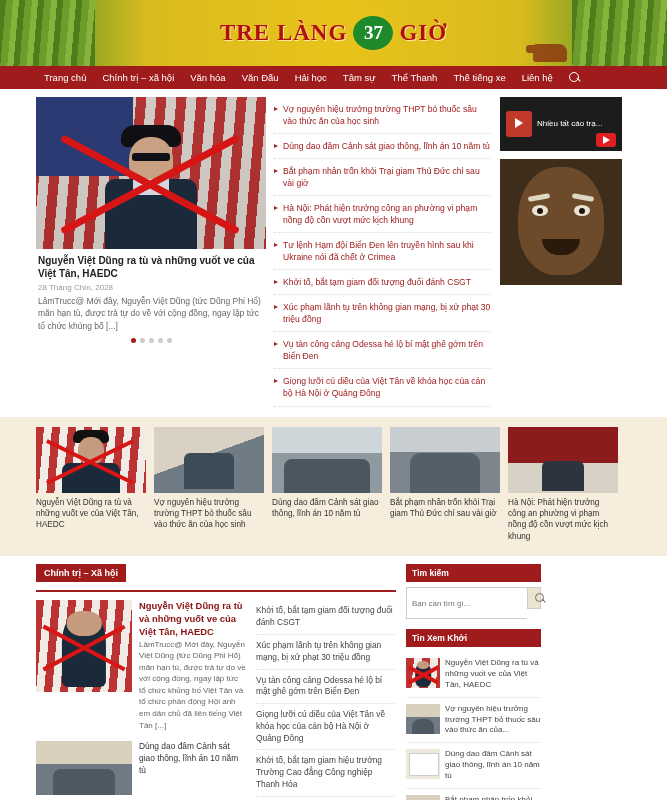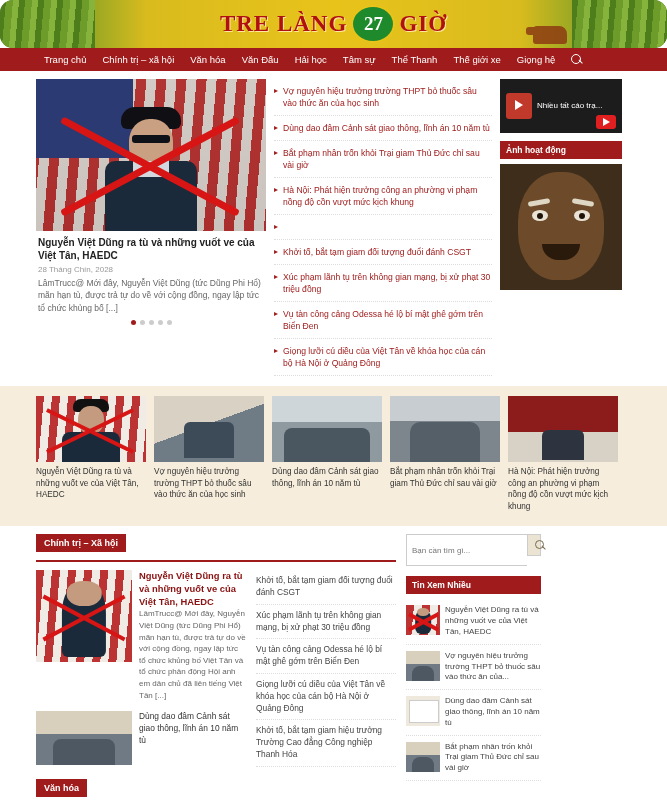--- a/index.html
+++ b/index.html
@@ -8,25 +8,24 @@
     font-family: "Liberation Sans", sans-serif;
     background: #ffffff;
     overflow: hidden;
     font-size: 10px;
     color: #333;
   }
   .page { width: 667px; position: relative; }
 
   
   .banner {
-    height: 48px;
+    height: 66px;
     background: linear-gradient(90deg,#4a7a1e 0%,#6a9a28 8%,#d9bb1e 22%,#e8c31a 50%,#d9bb1e 78%,#6a9a28 92%,#4a7a1e 100%);
     position: relative;
     overflow: hidden;
-    border-radius: 13px;
   }
   .banner .bamboo-l, .banner .bamboo-r {
     position: absolute; top: 0; bottom: 0; width: 95px;
     background: repeating-linear-gradient(95deg,#4e7d1c 0 6px,#6d9c2a 6px 13px,#86b33b 13px 19px);
   }
   .banner .bamboo-l { left: 0; }
   .banner .bamboo-r { right: 0; }
   .banner-inner {
     position: absolute; left: 0; right: 0; top: 0; bottom: 0;
     display: flex; align-items: center; justify-content: center; gap: 6px;
@@ -266,35 +265,35 @@
 <body>
 
 <div class="page">
 
   <div class="banner">
     <div class="bamboo-l"></div>
     <div class="bamboo-r"></div>
     <div class="cow"></div>
     <div class="banner-inner">
       <span class="logo-text">TRE LÀNG</span>
-      <span class="logo-24">27</span>
+      <span class="logo-24">37</span>
       <span class="logo-text">GIỜ</span>
     </div>
   </div>
 
   <div class="nav">
     <a href="#">Trang chủ</a>
     <a href="#">Chính trị – xã hội</a>
     <a href="#">Văn hóa</a>
     <a href="#">Văn Đấu</a>
     <a href="#">Hải học</a>
     <a href="#">Tâm sự</a>
     <a href="#">Thể Thanh</a>
-    <a href="#">Thế giới xe</a>
-    <a href="#">Giọng hệ</a>
+    <a href="#">Thế tiếng xe</a>
+    <a href="#">Liên hệ</a>
     <span class="search-ico"></span>
   </div>
 
   <div class="top-wrap">
 
     <div class="feature">
       <div class="img">
         <div class="flag-bg"></div>
         <div class="soldier">
           <div class="beret"></div>
@@ -332,20 +331,21 @@
         <li>
             <span class="bullet">▸</span>
             <span class="t">Bắt phạm nhân trốn khỏi Trại giam Thủ Đức chỉ sau vài giờ</span>
           </li>
         <li>
             <span class="bullet">▸</span>
             <span class="t">Hà Nội: Phát hiện trưởng công an phường vi phạm nồng độ cồn vượt mức kịch khung</span>
           </li>
         <li>
             <span class="bullet">▸</span>
+            <span class="t">Tư lệnh Hạm đội Biển Đen lên truyền hình sau khi Ukraine nói đã chết ở Crimea</span>
           </li>
         <li>
             <span class="bullet">▸</span>
             <span class="t">Khởi tố, bắt tạm giam đối tượng đuổi đánh CSGT</span>
           </li>
         <li>
             <span class="bullet">▸</span>
             <span class="t">Xúc phạm lãnh tụ trên không gian mạng, bị xử phạt 30 triệu đồng</span>
           </li>
         <li>
@@ -358,21 +358,20 @@
           </li>
       </ul>
     </div>
 
     <div class="right-col">
       <div class="video-card">
         <div class="video-thumb"></div>
         <div class="vt">Nhiều tất cáo trạ...</div>
         <div class="yt-play"></div>
       </div>
-      <div class="side-head">Ảnh hoạt động</div>
       <div class="photo-card">
         <div class="mask-face">
           <div class="brow l"></div>
           <div class="brow r"></div>
           <div class="eye l"></div>
           <div class="eye r"></div>
           <div class="mouth"></div>
         </div>
       </div>
     </div>
@@ -446,25 +445,26 @@
 
       <div style="margin-top:12px;">
         <div class="sect-head">Văn hóa</div>
         
         
       </div>
 
     </div>
 
     <div class="sidebar">
+      <div class="side-head">Tìm kiếm</div>
       <div class="search-box">
         <input type="text" placeholder="Bạn cần tìm gì..." style="">
         <button></button>
       </div>
-      <div class="side-head">Tin Xem Nhiều</div>
+      <div class="side-head">Tin Xem Khởi</div>
       <ul class="pop-list">
         <li>
           <div class="pth g flagx">
               <div class="fig"></div>
               <div class="xx"></div>
             </div>
           <div class="ptx">Nguyễn Việt Dũng ra tù và những vuốt ve của Việt Tân, HAEDC</div>
         </li>
         <li>
           <div class="pth g meeting"></div>

